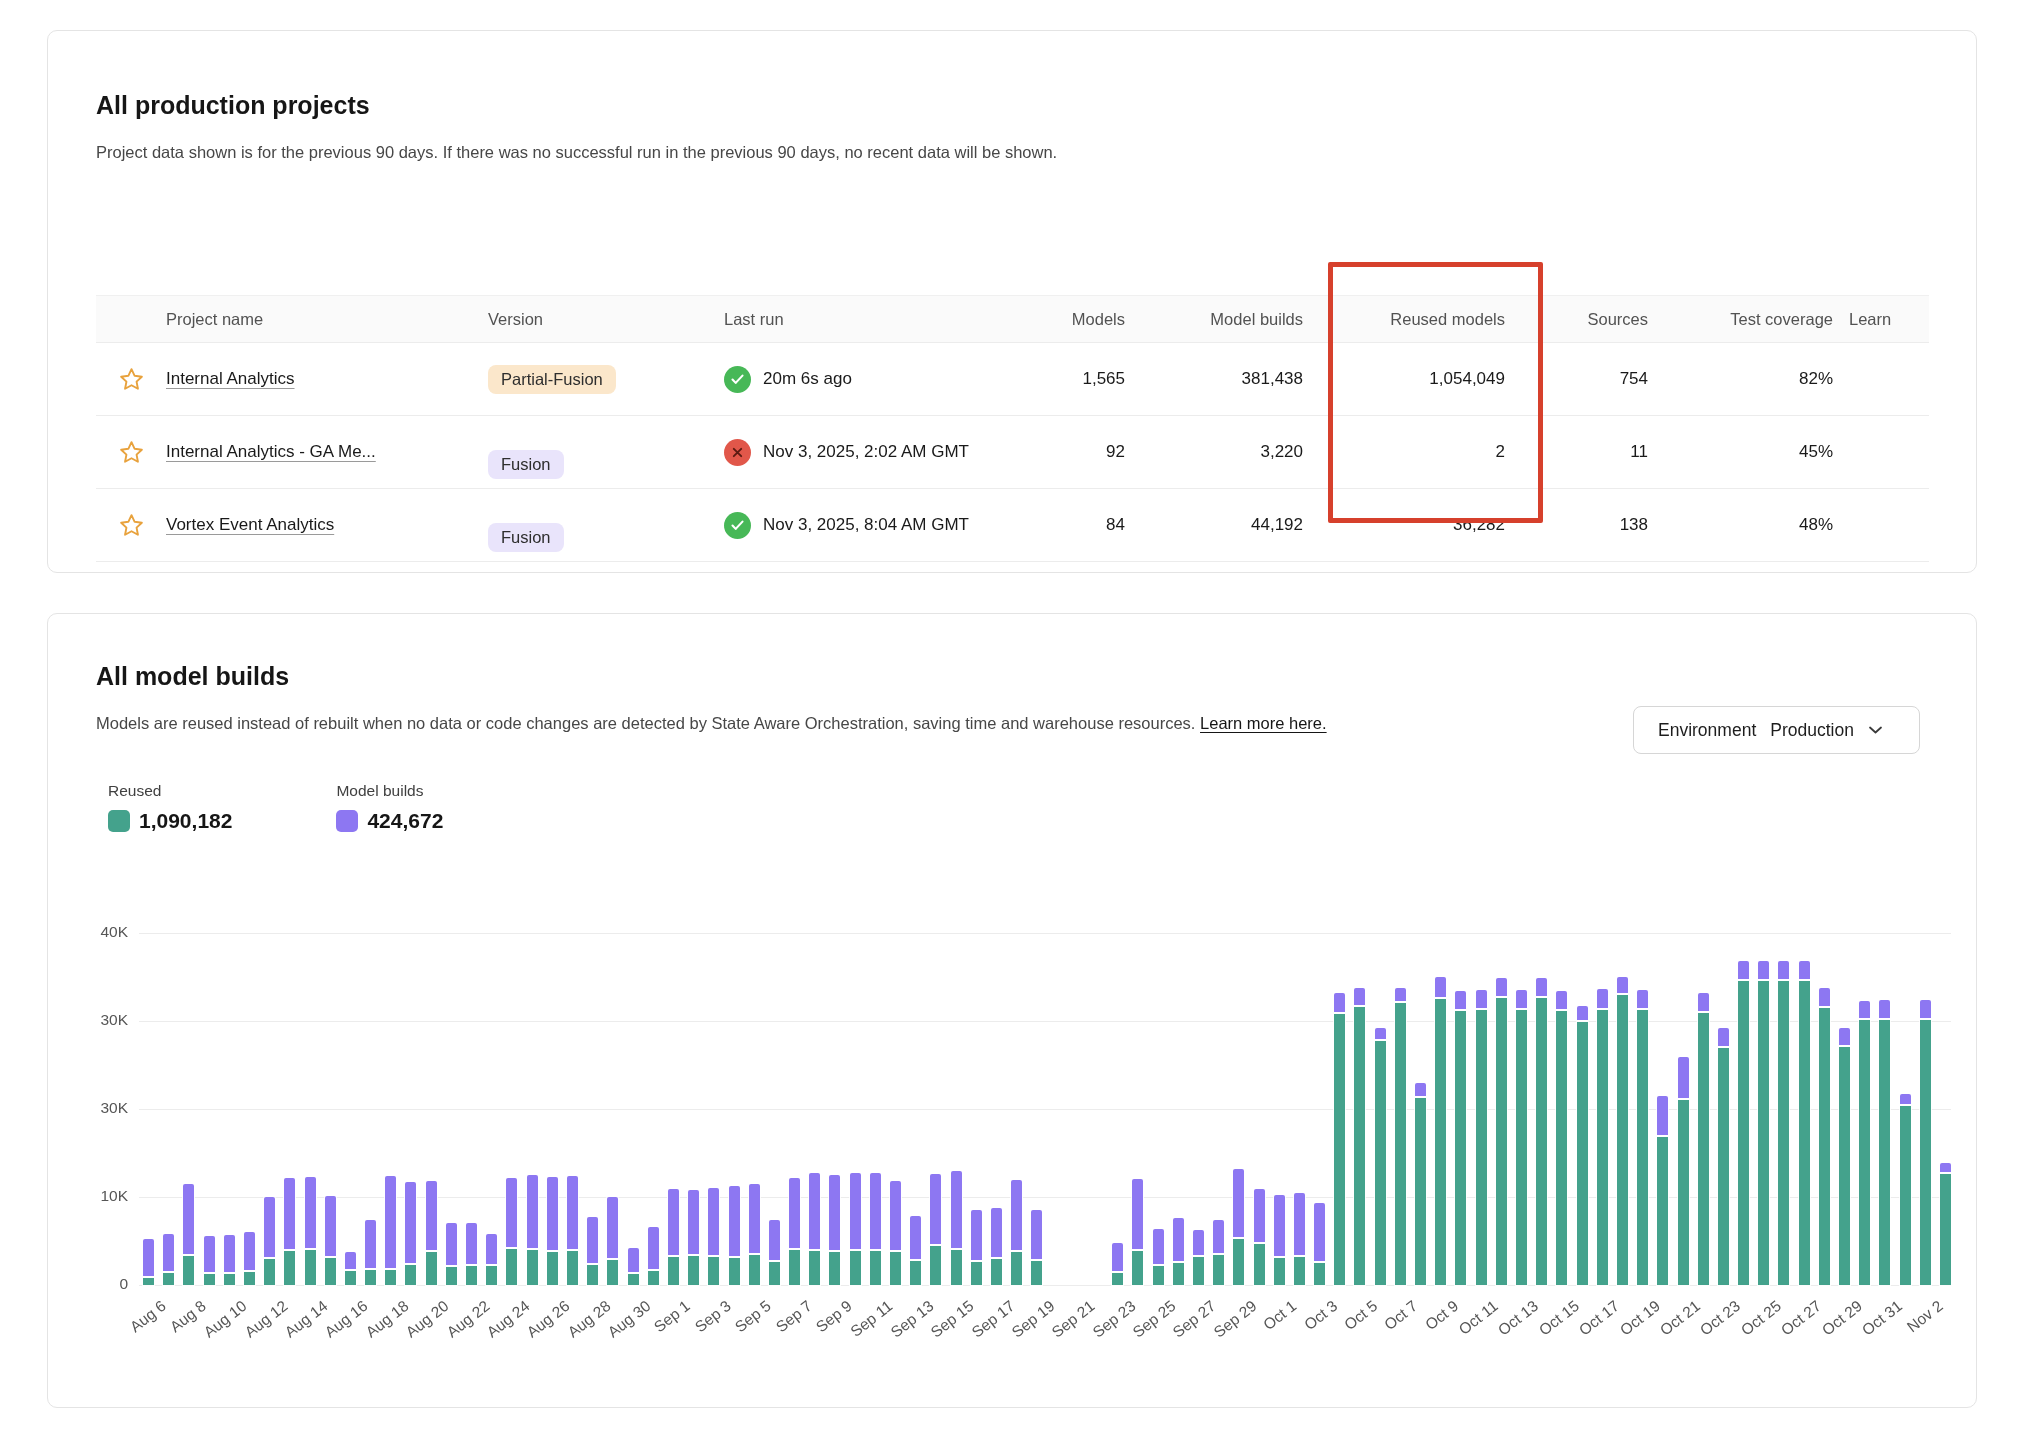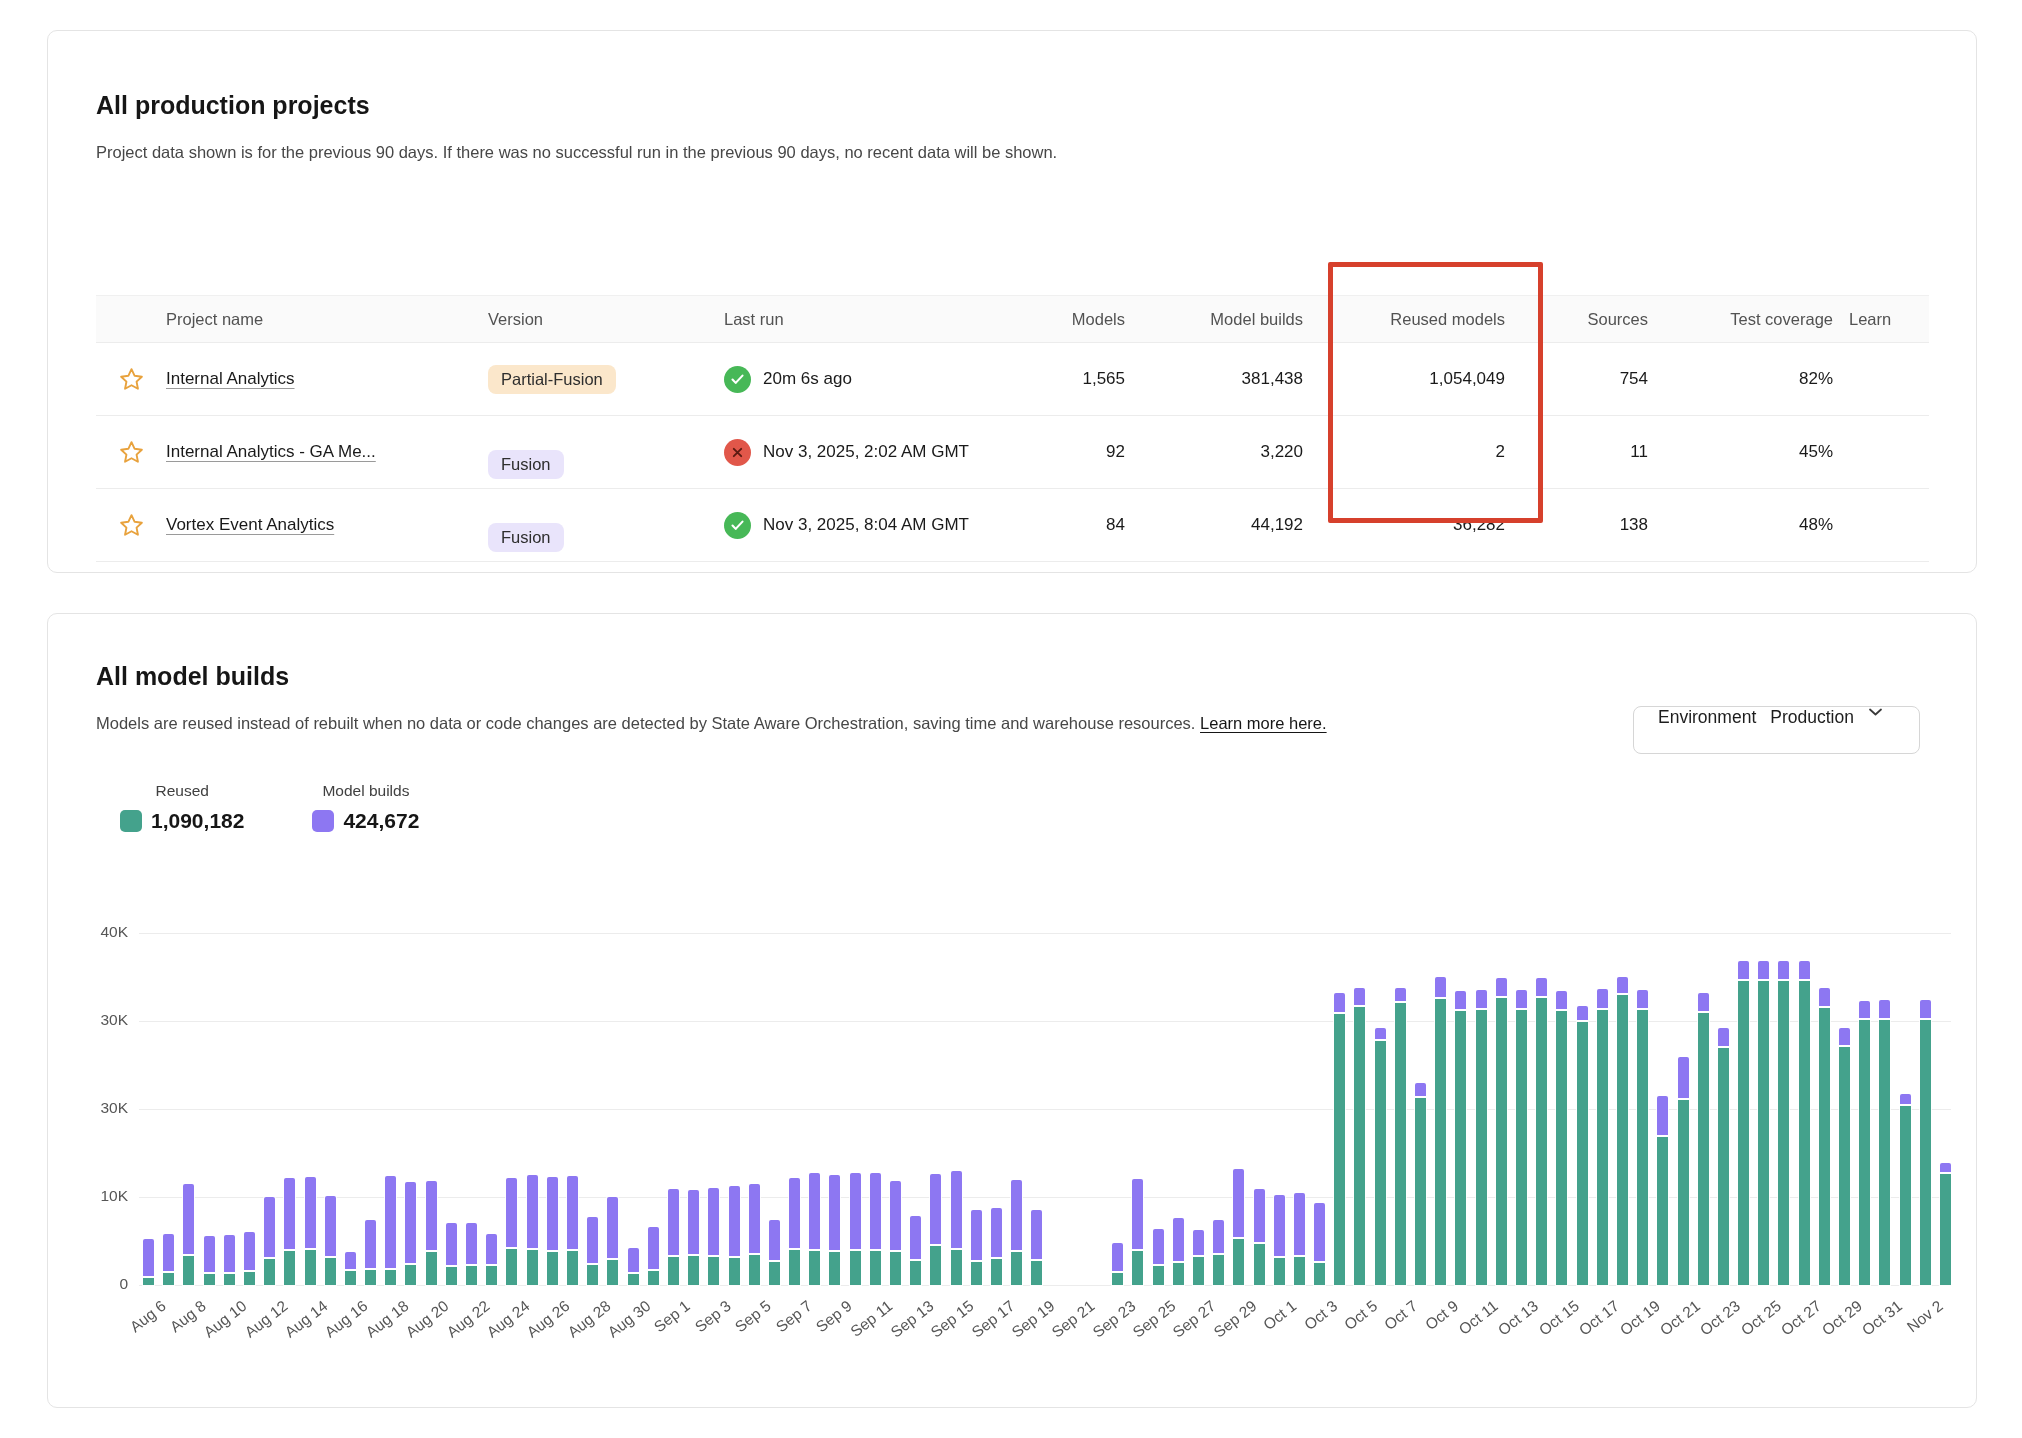--- a/index.html
+++ b/index.html
@@ -38,25 +38,25 @@
   .sicon { width:27px; height:27px; border-radius:50%; flex:0 0 27px;
     display:flex; align-items:center; justify-content:center; }
   .sicon.ok { background:#47b857; }
   .sicon.fail { background:#e1574a; }
 
   #annotation-box { position:absolute; left:1328px; top:262px; width:215px; height:261px;
     border:5px solid #d6402c; border-radius:2px; pointer-events:none; z-index:5; }
 
   
   .env-select { position:absolute; right:56px; top:92px; height:48px; min-width:287px;
-    border:1px solid #d6d6d6; border-radius:8px; display:flex; align-items:flex-start;
+    border:1px solid #d6d6d6; border-radius:8px; display:flex; align-items:center;
     gap:14px; padding:0 20px 0 24px; cursor:pointer; background:#fff; }
   .env-select .lab { font-size:17.5px; font-weight:500; color:#1d1d1d; }
   .env-select .val { font-size:17.5px; font-weight:500; color:#1d1d1d; }
-  .legend { position:absolute; left:72px; top:168px; display:flex; gap:68px;text-align:center; }
+  .legend { position:absolute; left:60px; top:168px; display:flex; gap:104px; }
   .leg-item { display:flex; flex-direction:column; gap:9px; }
   .leg-label { font-size:15.5px; color:#404040; }
   .leg-row { display:flex; align-items:center; gap:9px; }
   .swatch { width:22px; height:22px; border-radius:5px; }
   .leg-value { font-size:21px; font-weight:700; color:#161616; }
 
   #chart { position:absolute; inset:0; overflow:hidden; }
   .gridline { position:absolute; height:1px; background:#ececec; }
   .ytick { position:absolute; width:60px; text-align:right; font-size:15.5px; color:#565656; }
   .seg { position:absolute; width:11px; box-shadow:0 0 0 1px rgba(255,255,255,0.85); }

